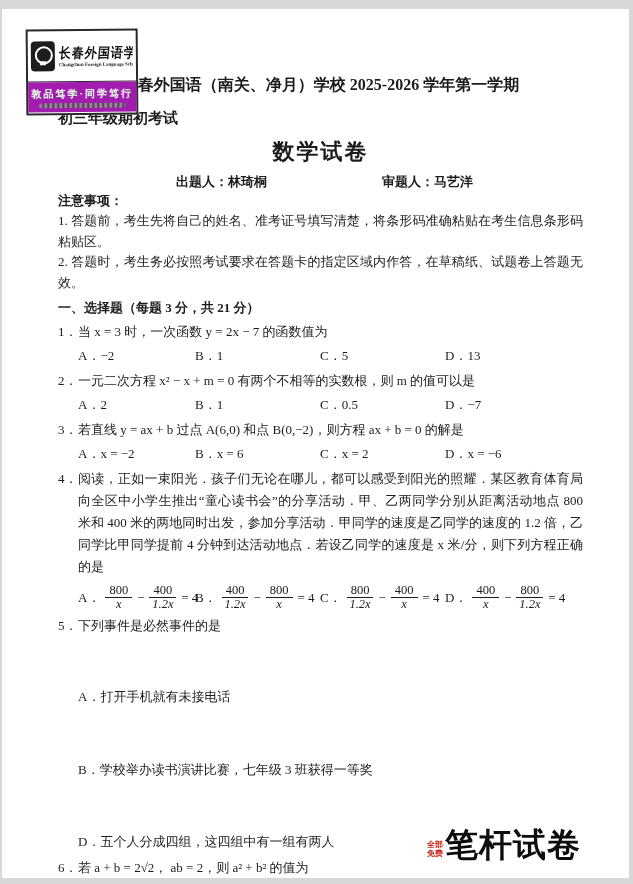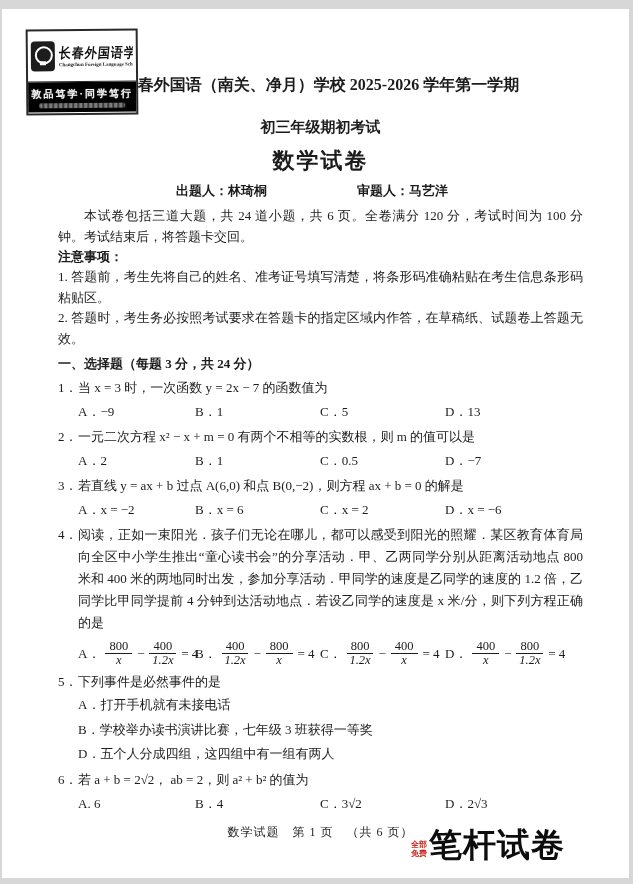--- a/index.html
+++ b/index.html
@@ -30,39 +30,39 @@
   .em-ring{position:absolute;left:4px;top:5px;width:14px;height:14px;border:2px solid #fff;border-radius:50%;}
   .em-dot{position:absolute;left:9px;top:20px;width:6px;height:4px;background:#fff;}
   .stamp-names{margin-left:4px;overflow:hidden;}
   .callig{
     font-weight:900;font-size:12px;letter-spacing:1px;color:#111;
     transform:skewX(-6deg) scaleY(1.15);white-space:nowrap;
     font-family:"DejaVu Serif",serif;
   }
   .eng{font-size:5px;font-weight:700;color:#222;white-space:nowrap;letter-spacing:0;}
   .stamp-band{
-    height:30px;background:#000000;color:#f2f2f2;
+    height:30px;background:#a21caf;color:#f2f2f2;
     display:flex;flex-direction:column;justify-content:center;align-items:center;
   }
   .motto{font-size:10px;font-weight:700;letter-spacing:2px;white-space:nowrap;
     text-shadow:0 0 1px #888;}
   .motto-blur{
     margin-top:2px;width:86px;height:5px;border-radius:2px;
     background:repeating-linear-gradient(90deg,#9a9a9a 0 3px,#4a4a4a 3px 5px);
     opacity:.8;filter:blur(.4px);
   }
   
   .content{
     box-sizing:border-box;
     padding:66px 46px 0 56px;
   }
   .t1{text-align:center;font-size:16px;font-weight:600;line-height:20px;}
-  .t2{text-align:center;font-size:15px;font-weight:600;line-height:20px;margin-top:22px;}
+  .t2{text-align:left;font-size:15px;font-weight:600;line-height:20px;margin-top:13px;}
   .t3{text-align:center;font-size:22px;font-weight:700;line-height:26px;margin-top:11px;letter-spacing:2px;}
-  .byline{display:flex;margin-top:8px;font-size:13px;font-weight:600;line-height:18px;}
+  .byline{display:flex;margin-top:8px;font-size:13px;font-weight:600;line-height:18px;gap:25px;}
   .byline .setter{margin-left:118px;}
   .byline .reviewer{margin-left:90px;}
   .intro{
     margin:5px 0 0 0;font-size:13px;line-height:21px;text-indent:2em;
     text-align:justify;
   }
   .note-h{font-size:13px;font-weight:700;line-height:20px;}
   .note{font-size:13px;line-height:20.5px;text-align:justify;}
   .sec-h{font-size:13px;font-weight:700;line-height:22px;margin-top:4px;}
   
@@ -82,28 +82,28 @@
   }
   .optf{display:flex;align-items:center;font-size:13px;white-space:nowrap;}
   .frac{display:inline-flex;flex-direction:column;align-items:center;margin:0 3px;line-height:1.05;font-size:12.5px;}
   .frac .fnum{padding:0 4px;border-bottom:1.2px solid #1c1c1c;}
   .frac .fden{padding:0 2px;font-style:italic;}
   .frac .fnum{font-style:normal;}
   .optf .olabel{margin-right:2px;}
   .optf .omid{margin:0 2px;}
   
   .optstack{font-size:13px;line-height:24.5px;}
-  .optstack div{white-space:nowrap;}
+  .optstack div{white-space:nowrap;margin-top:48px;}
   .footer{
     text-align:center;font-size:12px;line-height:16px;margin-top:8px;
     letter-spacing:1px;
   }
   
   .wm{
-    position:absolute;right:64px;bottom:16px;text-align:left;
+    position:absolute;right:48px;bottom:16px;text-align:left;
     font-family:"Liberation Sans","DejaVu Sans",sans-serif;
   }
   .wm-row{display:flex;align-items:flex-end;}
   .wm-badge{
     color:#c9271e;font-size:8px;font-weight:700;line-height:9px;
     width:18px;margin-bottom:4px;word-break:break-all;
   }
   .wm-brand{
     color:#0d0d0d;font-size:33px;font-weight:900;line-height:34px;letter-spacing:1px;
     font-family:"DejaVu Sans",sans-serif;
@@ -139,34 +139,33 @@
 
     <div class="t1">长春外国语（南关、净月）学校 2025-2026 学年第一学期</div>
     <div class="t2">初三年级期初考试</div>
     <div class="t3">数学试卷</div>
 
     <div class="byline">
       <span class="setter">出题人：林琦桐</span>
       <span class="reviewer">审题人：马艺洋</span>
     </div>
 
-    <p class="intro">本试卷包括三道大题，共 24 道小题，共 6 页。全卷满分 120 分，考试时间为 100 分钟。考试结束后，将答题卡交回。</p>
 
     <div class="note-h">注意事项：</div>
     <div class="note">1. 答题前，考生先将自己的姓名、准考证号填写清楚，将条形码准确粘贴在考生信息条形码粘贴区。</div>
     <div class="note">2. 答题时，考生务必按照考试要求在答题卡的指定区域内作答，在草稿纸、试题卷上答题无效。</div>
 
-    <div class="sec-h">一、选择题（每题 3 分，共 24 分）</div>
+    <div class="sec-h">一、选择题（每题 3 分，共 21 分）</div>
 
     <div class="q">
       <span class="qn">1．</span>
       <div class="qb">
         <div class="stem">当 x = 3 时，一次函数 y = 2x − 7 的函数值为</div>
         <div class="opts4">
-          <span class="opt">A．−9</span>
+          <span class="opt">A．−2</span>
           <span class="opt">B．1</span>
           <span class="opt">C．5</span>
           <span class="opt">D．13</span>
         </div>
       </div>
     </div>
 
     <div class="q">
       <span class="qn">2．</span>
       <div class="qb">

